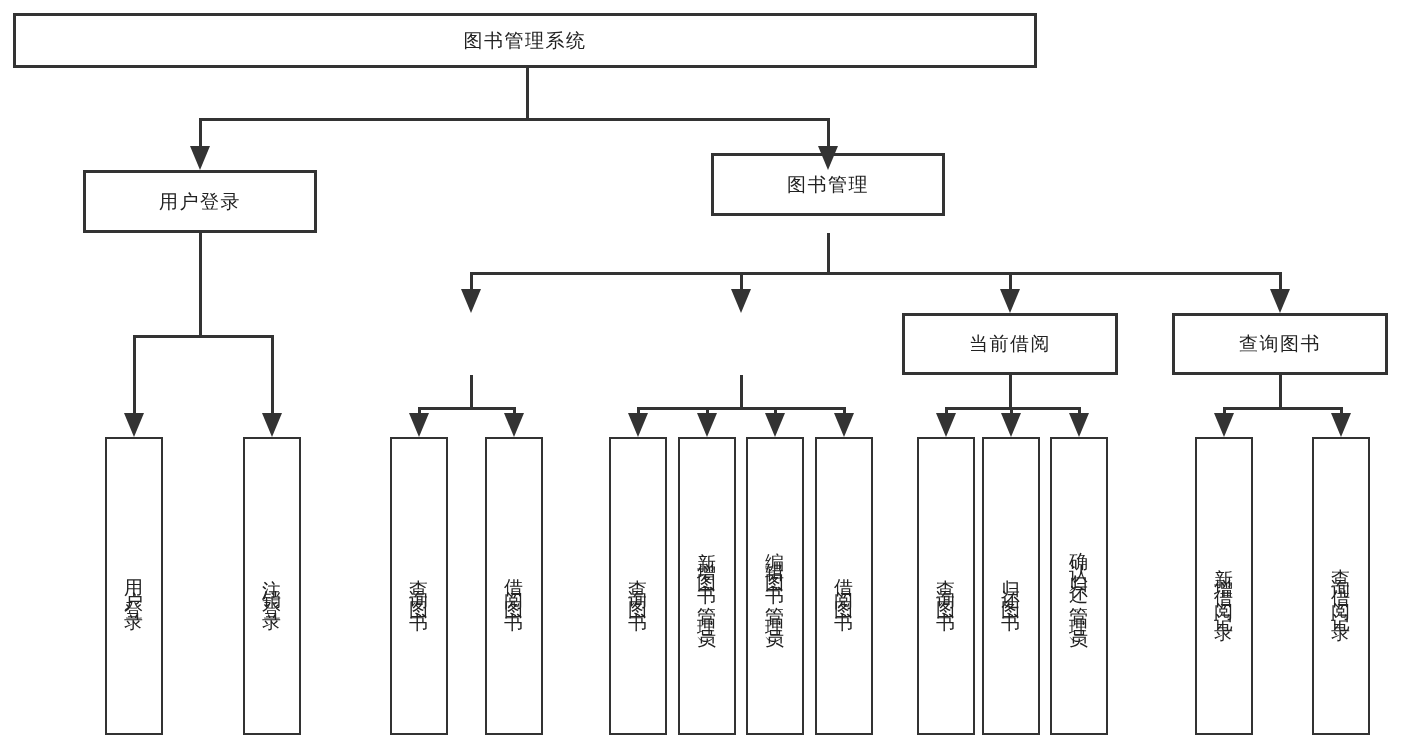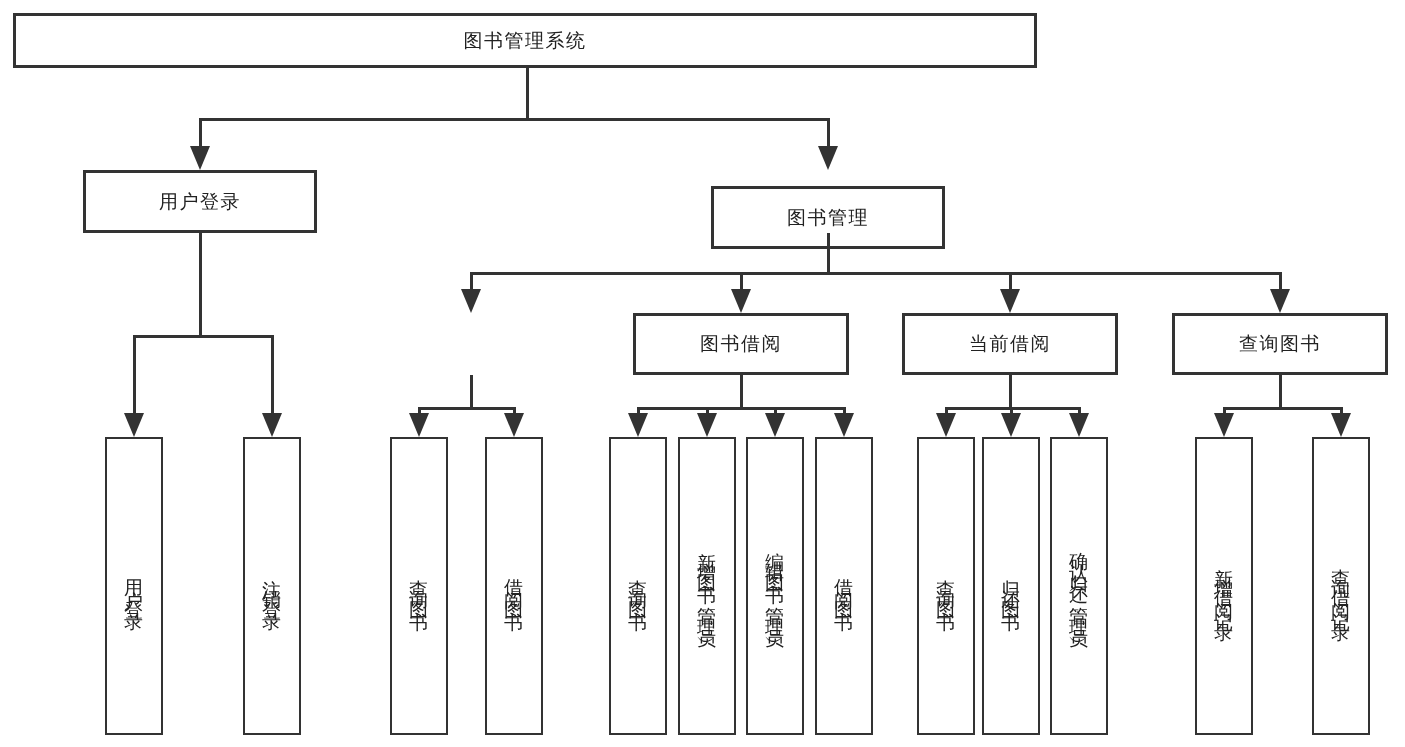--- a/index.html
+++ b/index.html
@@ -39,28 +39,25 @@
 <div class="canvas">
 
   <div class="box" style="left:13px;top:13px;width:1024px;height:55px">
     <span class="label">图书管理系统</span>
   </div>
 
   <div class="box" style="left:83px;top:170px;width:234px;height:63px">
     <span class="label">用户登录</span>
   </div>
 
-  <div class="box" style="left:711px;top:186px;width:234px;height:63px">
+  <div class="box" style="left:711px;top:153px;width:234px;height:63px">
     <span class="label">图书管理</span>
   </div>
 
 
-  <div class="box" style="left:633px;top:313px;width:216px;height:62px">
-    <span class="label">图书借阅</span>
-  </div>
 
   <div class="box" style="left:902px;top:313px;width:216px;height:62px">
     <span class="label">当前借阅</span>
   </div>
 
   <div class="box" style="left:1172px;top:313px;width:216px;height:62px">
     <span class="label">查询图书</span>
   </div>
 
   <div class="vbox" style="left:105px;top:437px">

